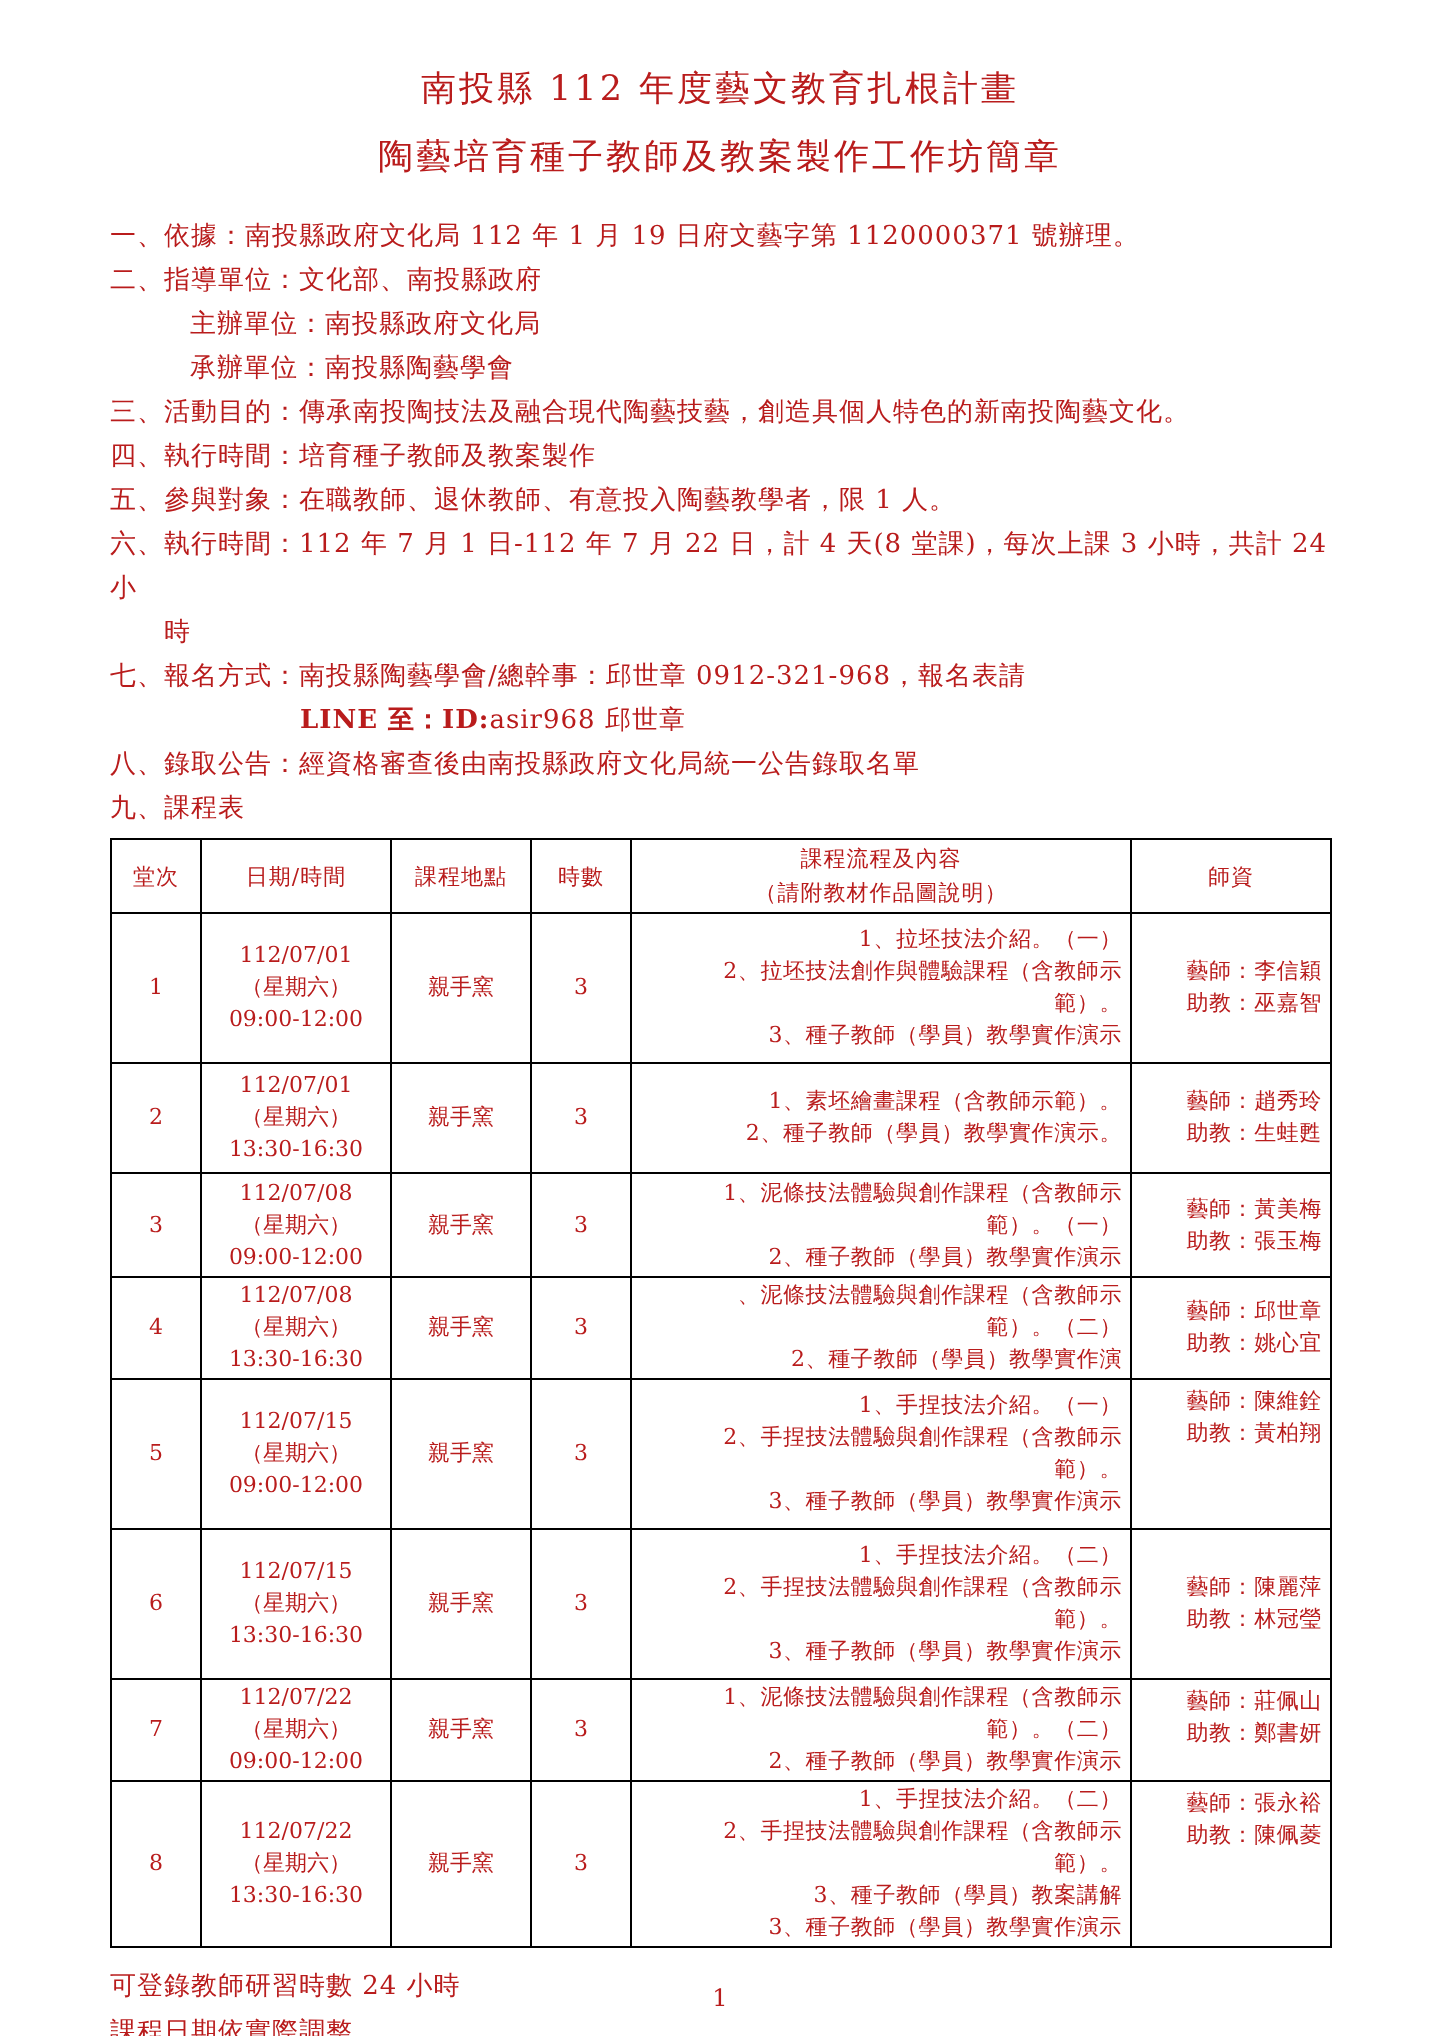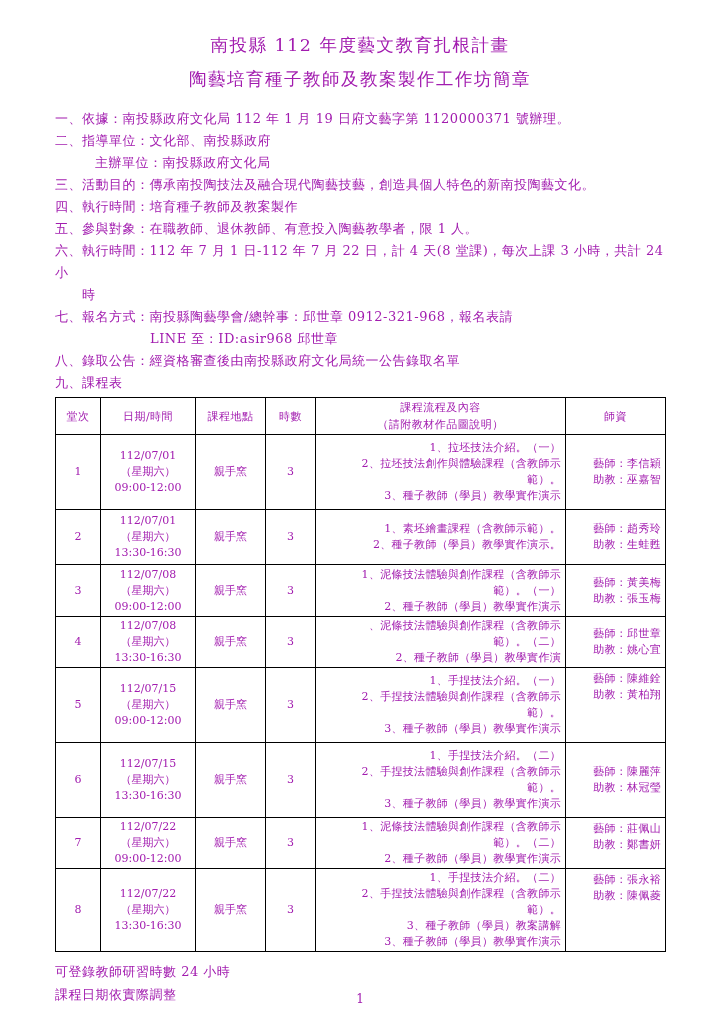--- a/index.html
+++ b/index.html
@@ -1,36 +1,36 @@
 <!DOCTYPE html>
 <html lang="zh-Hant"><head>
 <meta charset="utf-8">
 <style>
   html,body{margin:0;padding:0;background:#fff;}
   .page{
     position:relative;
     width:720px;height:1018px;
-    background:#ffffff;color:#a21caf;
+    background:#ffffff;color:#b91c1c;
     font-family:"DejaVu Serif","Liberation Serif",serif;
     overflow:hidden;
   }
   .inner{padding:28px 55px 0 55px;}
   .doc-title{text-align:center;margin-bottom:12px;}
   .title-line{
     font-size:17.5px;
     letter-spacing:1.5px;
     line-height:34px;
   }
   .intro{font-size:13px;line-height:22px;letter-spacing:0.5px;}
   .intro-line{white-space:pre-wrap;}
   .indent-0{padding-left:0;}
   .indent-2{padding-left:27px;}
   .indent-3{padding-left:40px;}
   .indent-7{padding-left:95px;}
-  .intro-line .bold{font-weight:normal;letter-spacing:0.5px;}
+  .intro-line .bold{font-weight:bold;letter-spacing:0.5px;}
   table.course-table{
     border-collapse:collapse;
     table-layout:fixed;
     width:610px;
     margin-top:3px;
     font-size:11px;
     line-height:16px;
   }
   table.course-table th,
   table.course-table td{
@@ -68,20 +68,21 @@
 
     <div class="doc-title">
       <div class="title-line">南投縣 112 年度藝文教育扎根計畫</div>
       <div class="title-line">陶藝培育種子教師及教案製作工作坊簡章</div>
     </div>
 
     <div class="intro">
         <div class="intro-line indent-0">一、依據：南投縣政府文化局 112 年 1 月 19 日府文藝字第 1120000371 號辦理。</div>
         <div class="intro-line indent-0">二、指導單位：文化部、南投縣政府</div>
         <div class="intro-line indent-3">主辦單位：南投縣政府文化局</div>
+        <div class="intro-line indent-3">承辦單位：南投縣陶藝學會</div>
         <div class="intro-line indent-0">三、活動目的：傳承南投陶技法及融合現代陶藝技藝，創造具個人特色的新南投陶藝文化。</div>
         <div class="intro-line indent-0">四、執行時間：培育種子教師及教案製作</div>
         <div class="intro-line indent-0">五、參與對象：在職教師、退休教師、有意投入陶藝教學者，限 1 人。</div>
         <div class="intro-line indent-0">六、執行時間：112 年 7 月 1 日-112 年 7 月 22 日，計 4 天(8 堂課)，每次上課 3 小時，共計 24 小</div>
         <div class="intro-line indent-2">時</div>
         <div class="intro-line indent-0">七、報名方式：南投縣陶藝學會/總幹事：邱世章 0912-321-968，報名表請</div>
         <div class="intro-line indent-7"><span class="bold">LINE 至：ID:</span>asir968 邱世章</div>
         <div class="intro-line indent-0">八、錄取公告：經資格審查後由南投縣政府文化局統一公告錄取名單</div>
         <div class="intro-line indent-0">九、課程表</div>
       </div>

